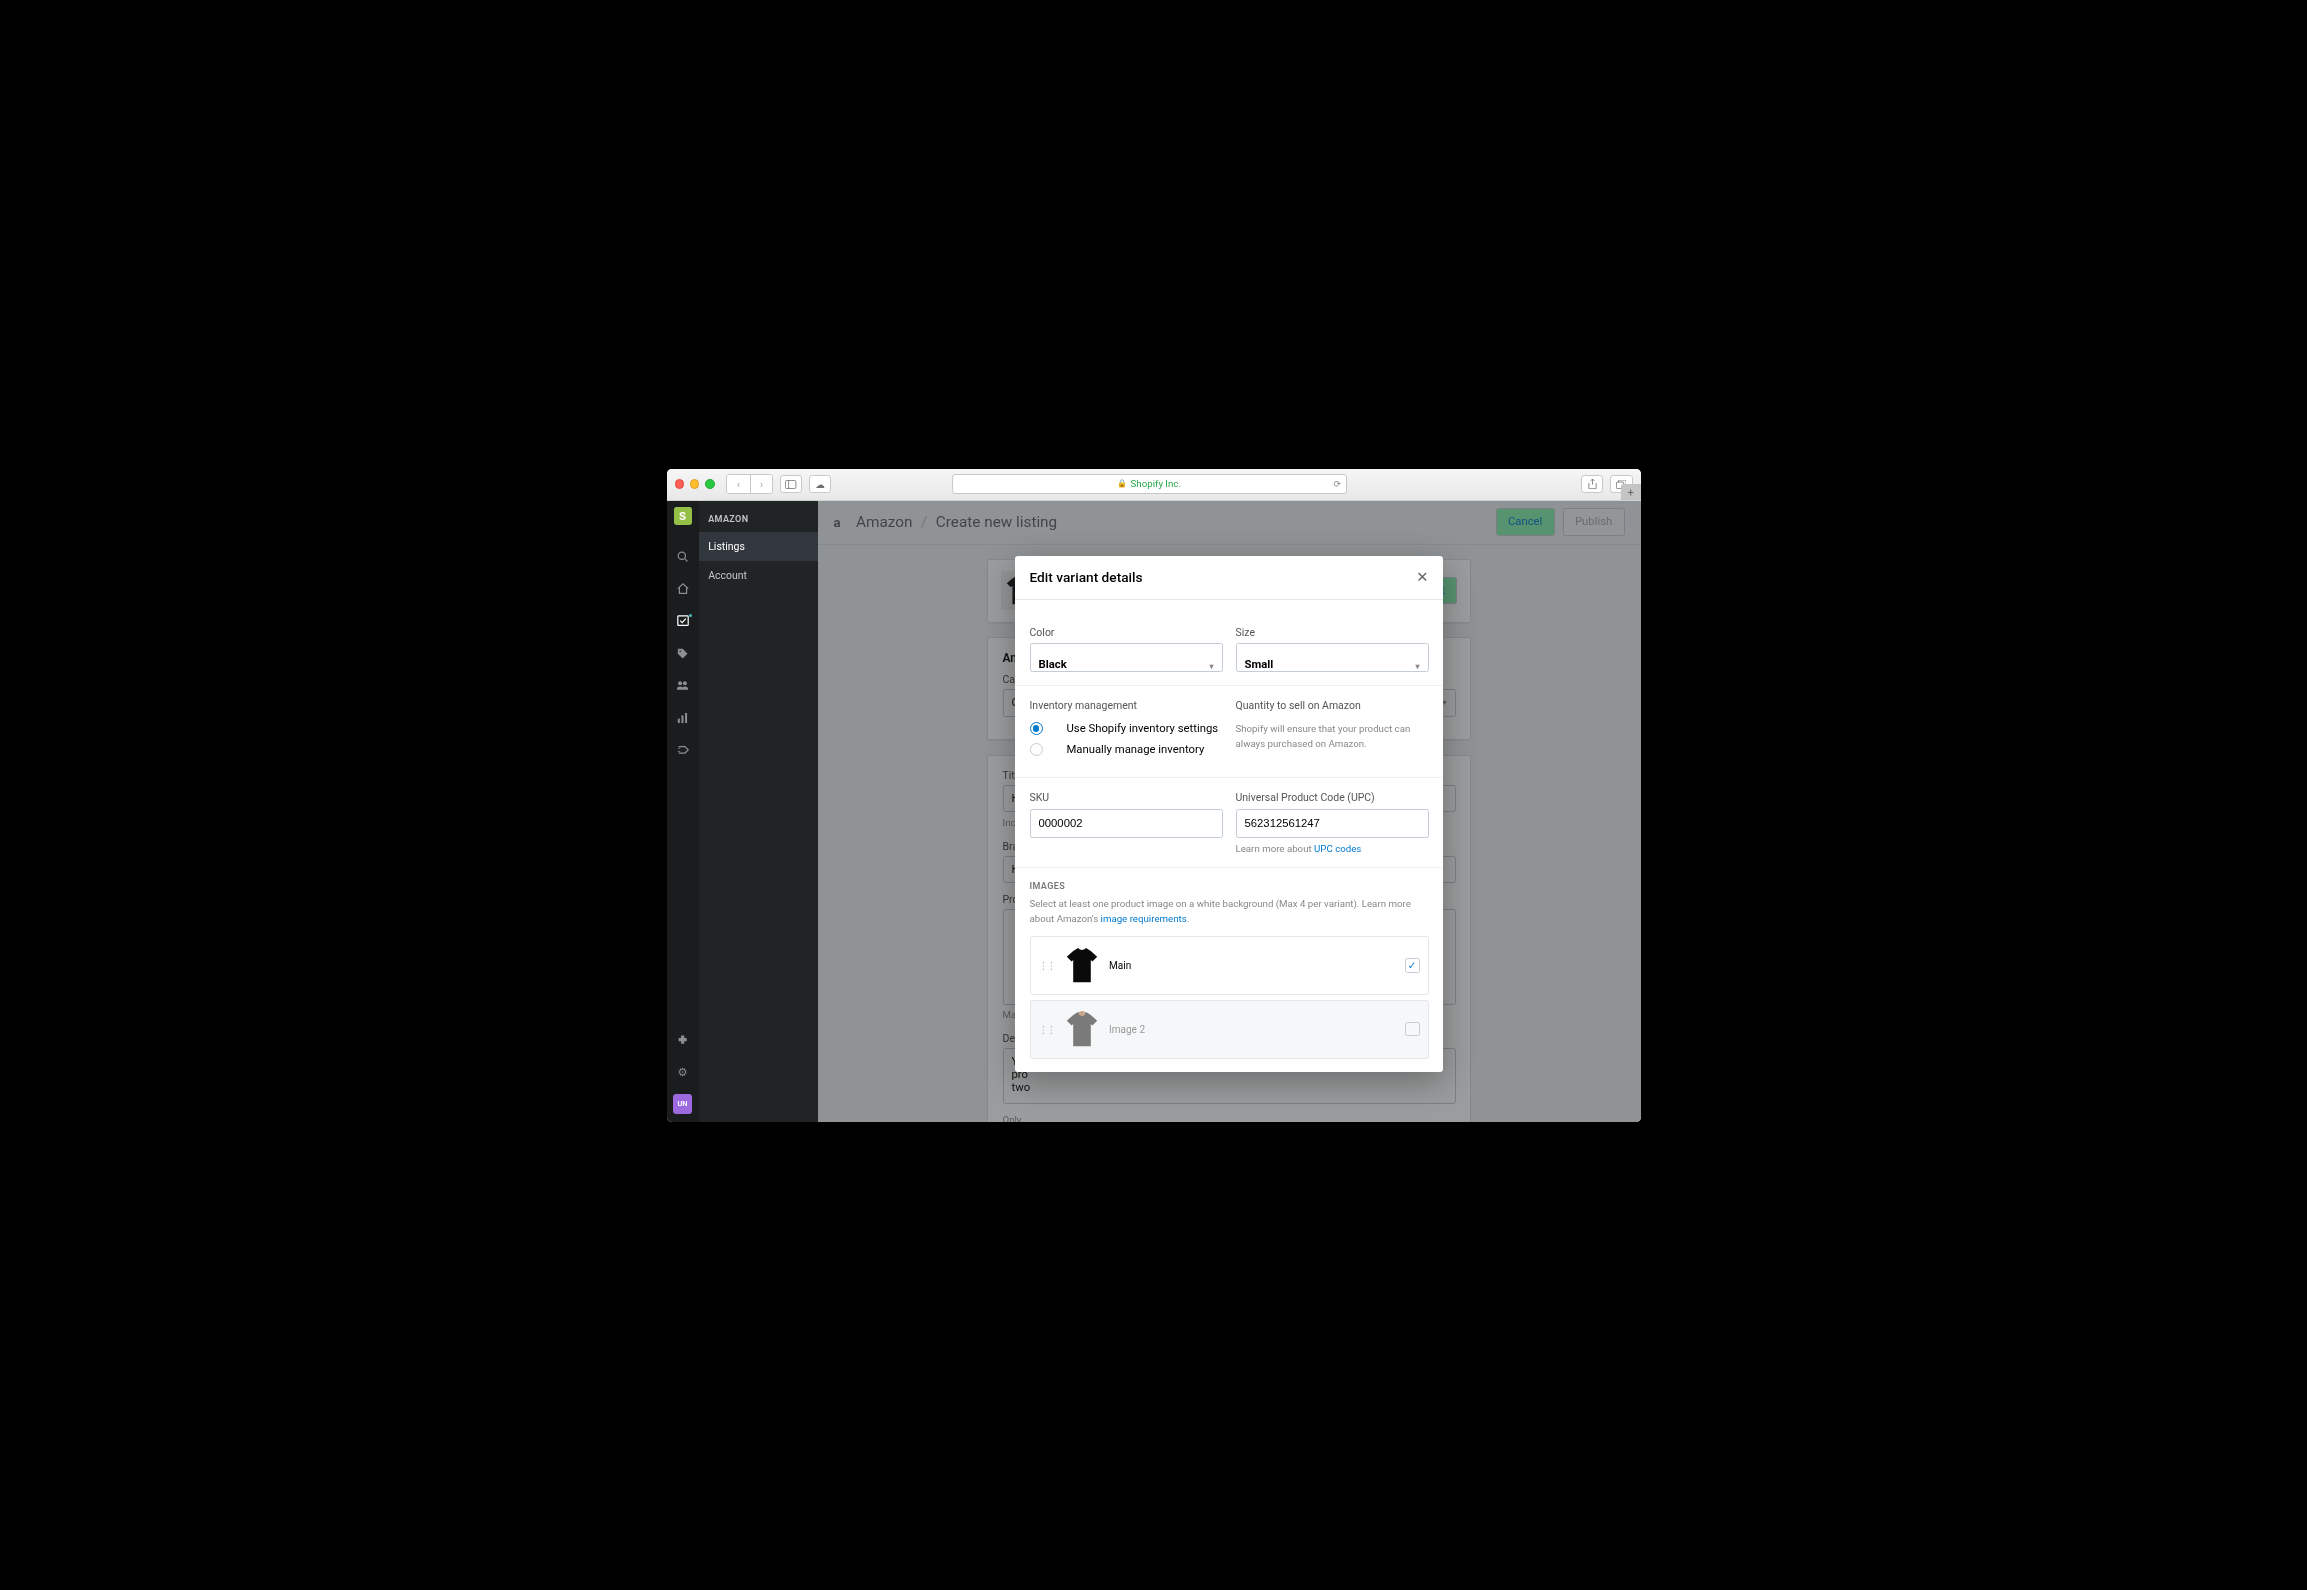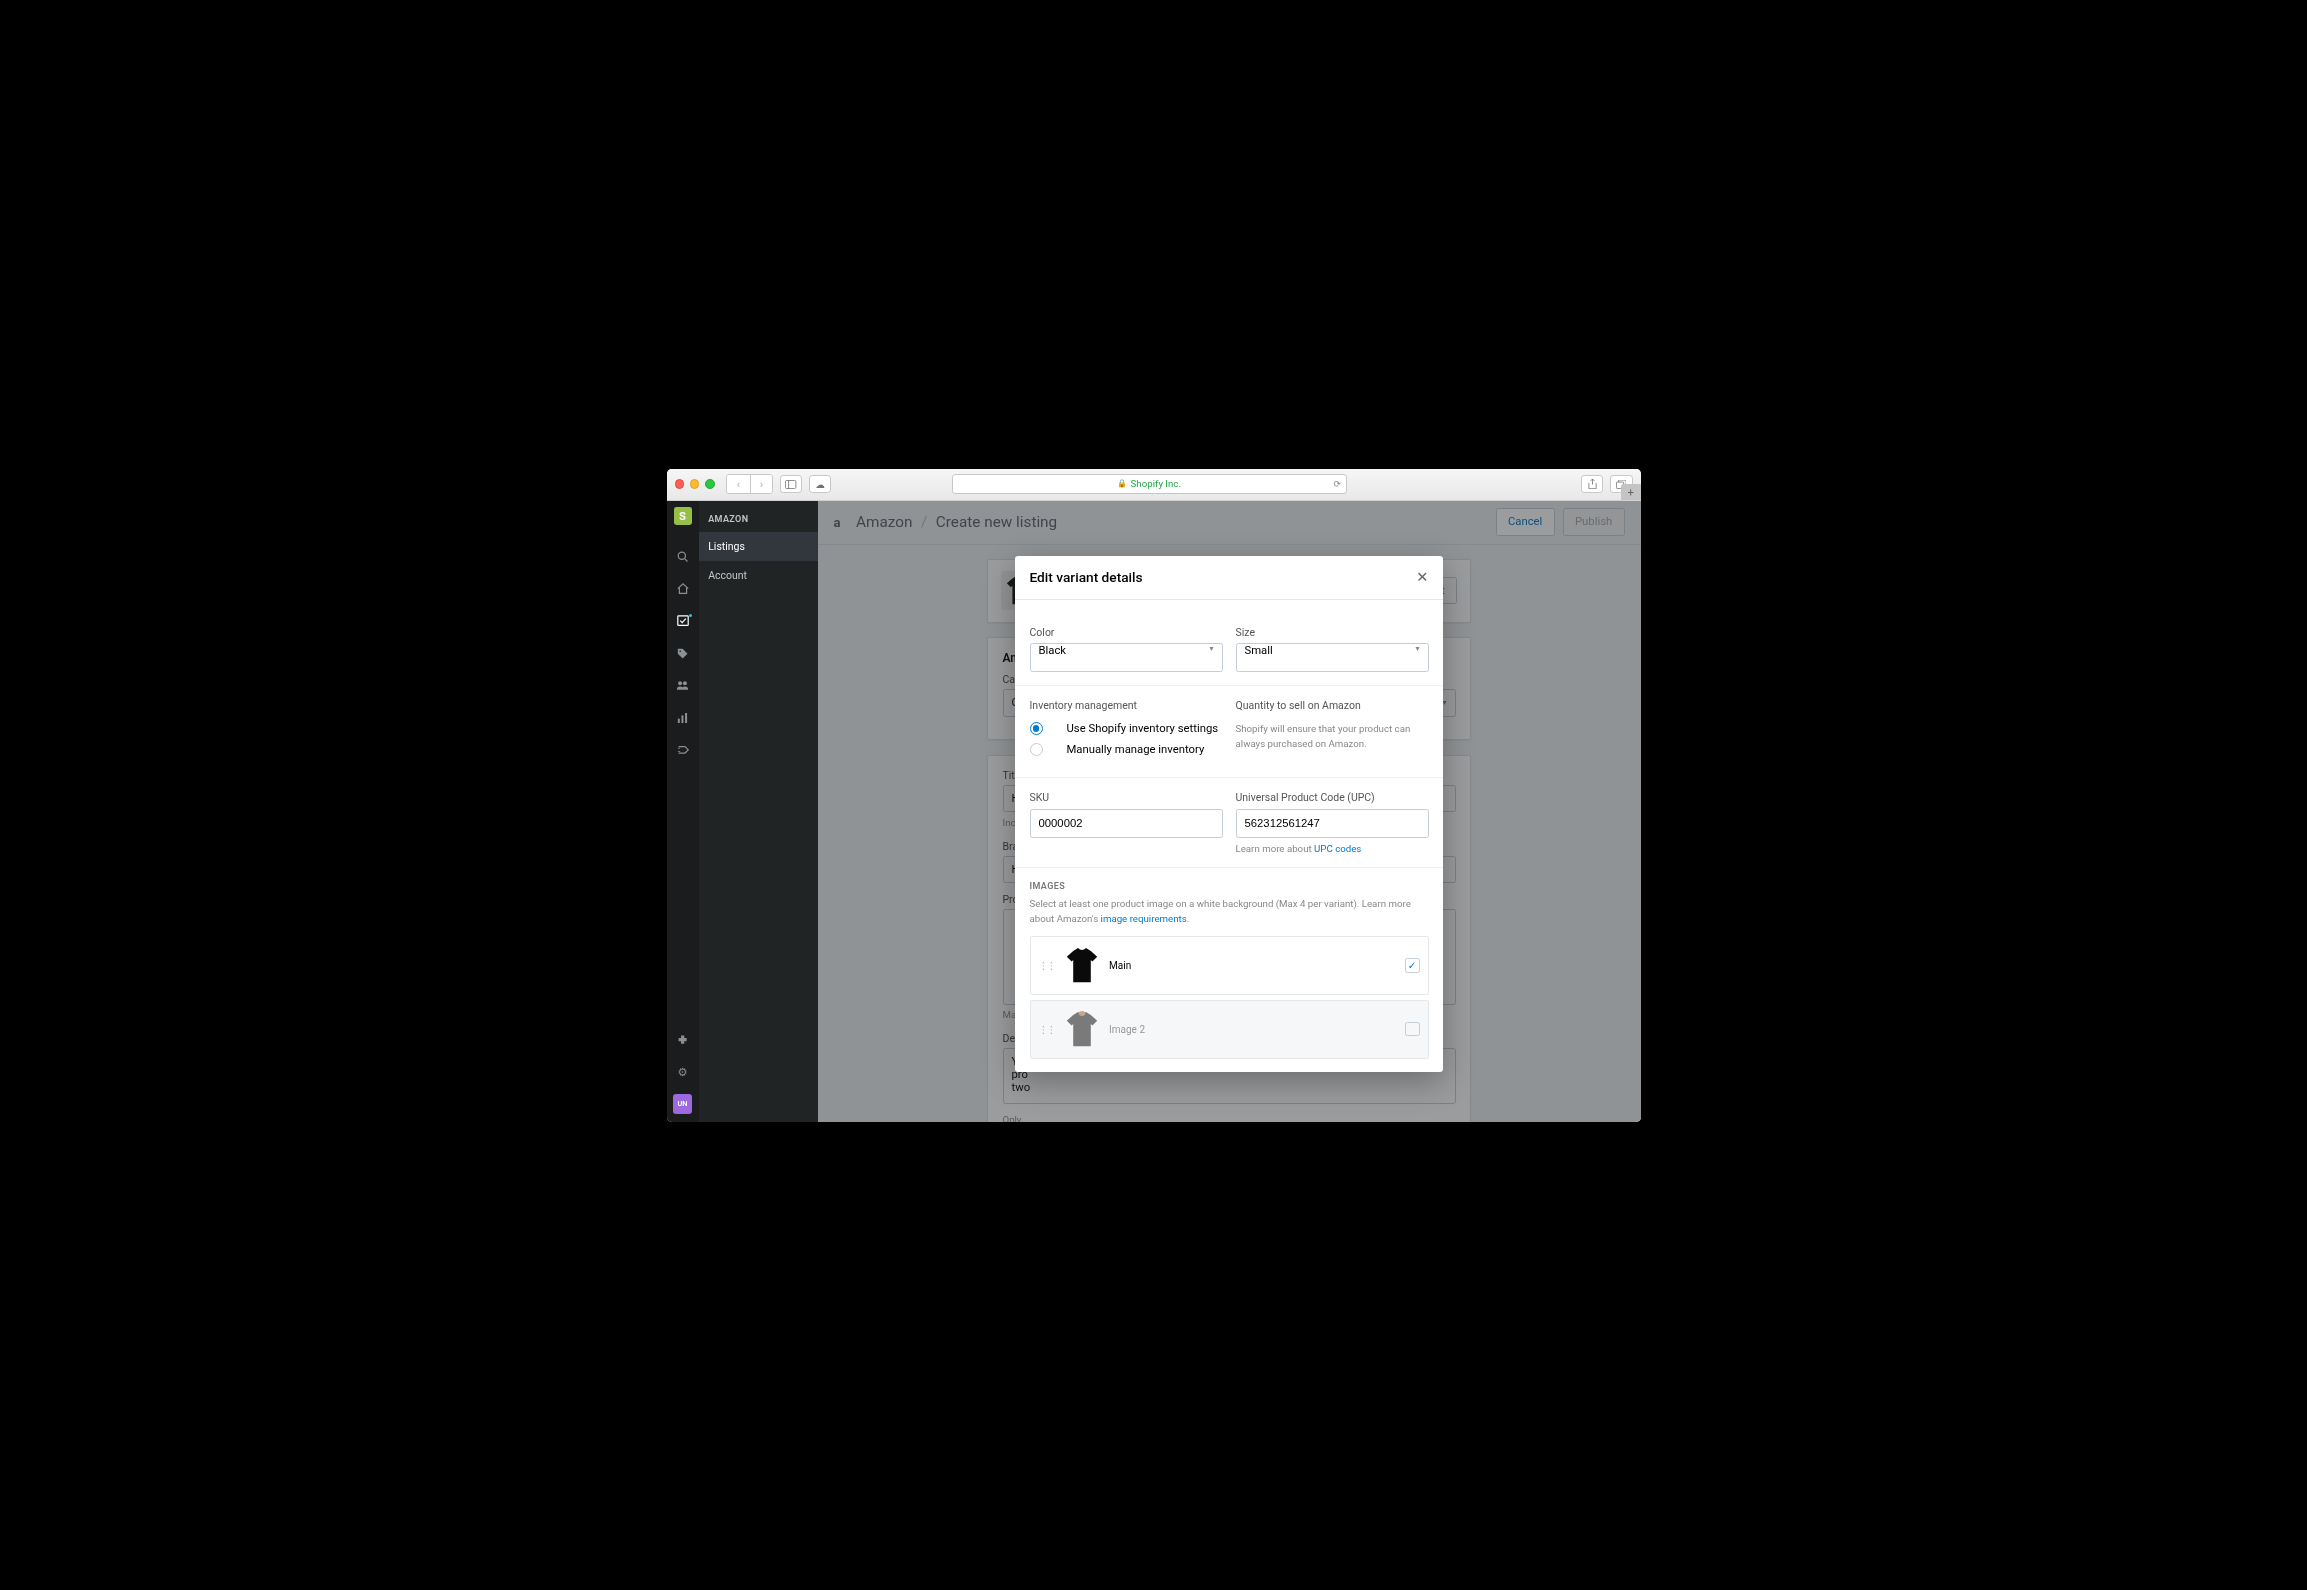--- a/index.html
+++ b/index.html
@@ -38,21 +38,21 @@
 .sidebar .hdr { font-size:9px; font-weight:600; letter-spacing:0.4px; padding:13px 9.7px 8px; color:#c1c6c9; }
 .sidebar .item { padding:8px 9.7px; font-size:10.5px; cursor:pointer; }
 .sidebar .item.active { background:#31373d; color:#fff; }
 
 .main { flex:1; background:#ebeef0; overflow:hidden; position:relative; }
 .topbar { height:44px; border-bottom:0.8px solid #d9dde0; display:flex; align-items:center; padding:0 16px; background:#ebeef0; }
 .topbar .amz-icon { width:14.5px; height:14.5px; margin-right:8px; color:#5c626a; font-weight:bold; font-size:13px; }
 .breadcrumb { font-size:15.3px; color:#5c626a; }
 .breadcrumb .sep { margin:0 4.8px; color:#b5bcc2; }
 .tb-actions { margin-left:auto; display:flex; gap:8px; }
-.btn { height:27.4px; padding:0 11.3px; border:0.8px solid #c4cdd5; border-radius:2.4px; background:#ffffff; font-size:11.3px; display:flex; align-items:center; cursor:pointer; }
+.btn { height:27.4px; padding:0 11.3px; border:0.8px solid #c4cdd5; border-radius:2.4px; background:#86efac; font-size:11.3px; display:flex; align-items:center; cursor:pointer; }
 .btn.link { color:#007ace; }
 .btn.disabled { color:#9fa8b0; background:#f1f3f5; cursor:default; }
 
 .content { padding:14.5px 16px; }
 .card { background:#fff; border:0.8px solid #d9dde0; border-radius:2.4px; margin:0 auto 14.5px; width:484px; box-shadow:0 0.8px 1.6px rgba(0,0,0,.05); }
 .product-card { display:flex; align-items:center; padding:11.3px 13px; gap:11.3px; }
 .thumb { width:39px; height:39px; background:#f0f0f0; border-radius:1.6px; display:flex; align-items:center; justify-content:center; }
 .tshirt { width:29px; height:31px; }
 .product-card .info { flex:1; }
 .product-card .info .title { font-weight:600; font-size:12px; margin-bottom:2.4px; }
@@ -72,21 +72,21 @@
 .modal-hdr { padding:13px 14.5px; display:flex; align-items:center; border-bottom:0.8px solid #e4e7ea; }
 .modal-hdr h3 { font-size:13.7px; font-weight:500; }
 .modal-hdr .close { margin-left:auto; color:#666; font-size:14.5px; cursor:pointer; }
 .modal-body { }
 .modal-section { padding:13px 14.5px; border-bottom:0.8px solid #eef0f2; }
 .row2 { display:flex; gap:13px; }
 .row2 > div { flex:1; }
 .mlabel { font-size:10.5px; color:#555; margin-bottom:4.8px; display:block; }
 .minput { width:100%; height:29px; border:0.8px solid #c4cdd5; border-radius:2.4px; padding:0 8px; font-size:11.3px; background:#fff; }
 .minput.readonly { background:#f4f5f6; color:#888; }
-.minput.sel { display:flex; align-items:flex-start; justify-content:space-between; cursor:pointer; }
+.minput.sel { display:flex; align-items:flex-end; justify-content:space-between; cursor:pointer;font-weight:bold; }
 .minput.sel::after { content:"▾"; color:#888; font-size:8px; }
 .price-wrap { display:flex; align-items:center; border:0.8px solid #c4cdd5; border-radius:2.4px; height:29px; }
 .price-wrap .cur { width:24px; text-align:center; color:#666; font-size:11.3px; }
 .price-wrap input { flex:1; border:none; height:100%; font-size:11.3px; padding:0 3.2px; outline:none; }
 .radio-row { display:flex; align-items:center; gap:24px; margin-bottom:8px; font-size:11.3px; }
 .radio { width:13px; height:13px; border-radius:50%; border:0.8px solid #c4cdd5; display:flex; align-items:center; justify-content:center; }
 .radio.checked { border-color:#007ace; }
 .radio.checked::after { content:""; width:6.5px; height:6.5px; background:#007ace; border-radius:50%; }
 .desc-small { font-size:9.7px; color:#888; line-height:1.5; }
 .link-inline { color:#007ace; font-size:9.7px; }

